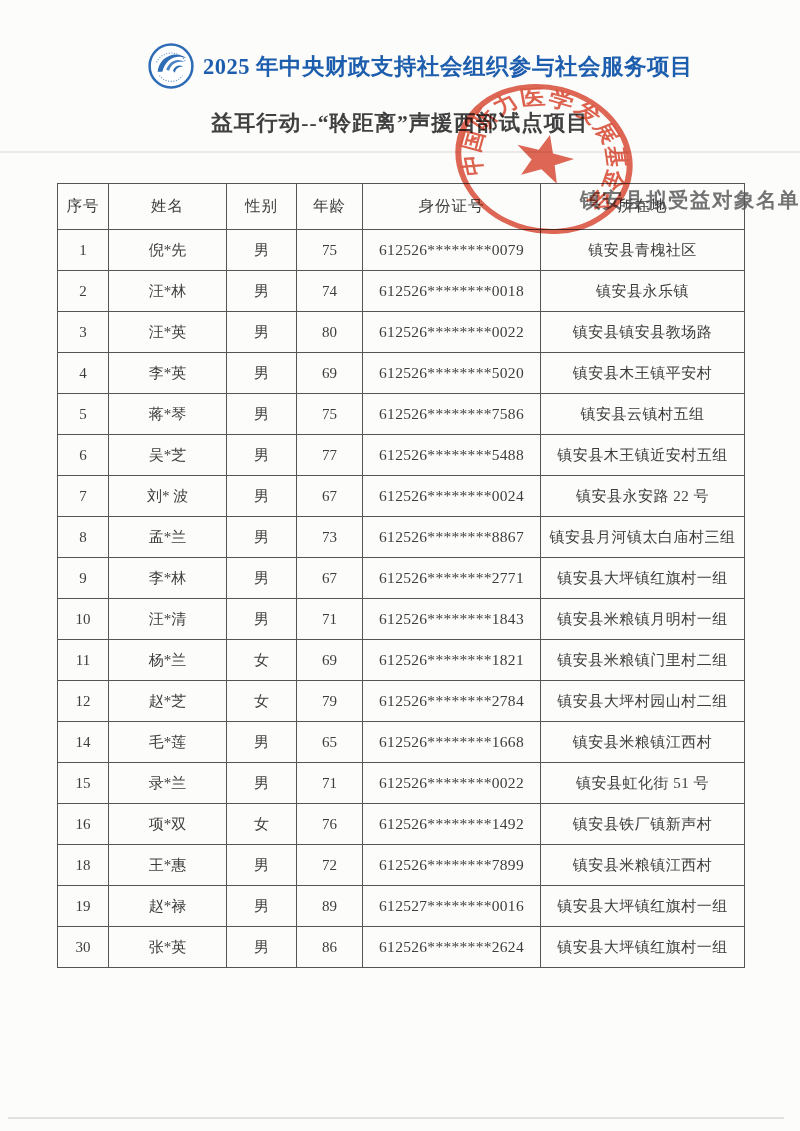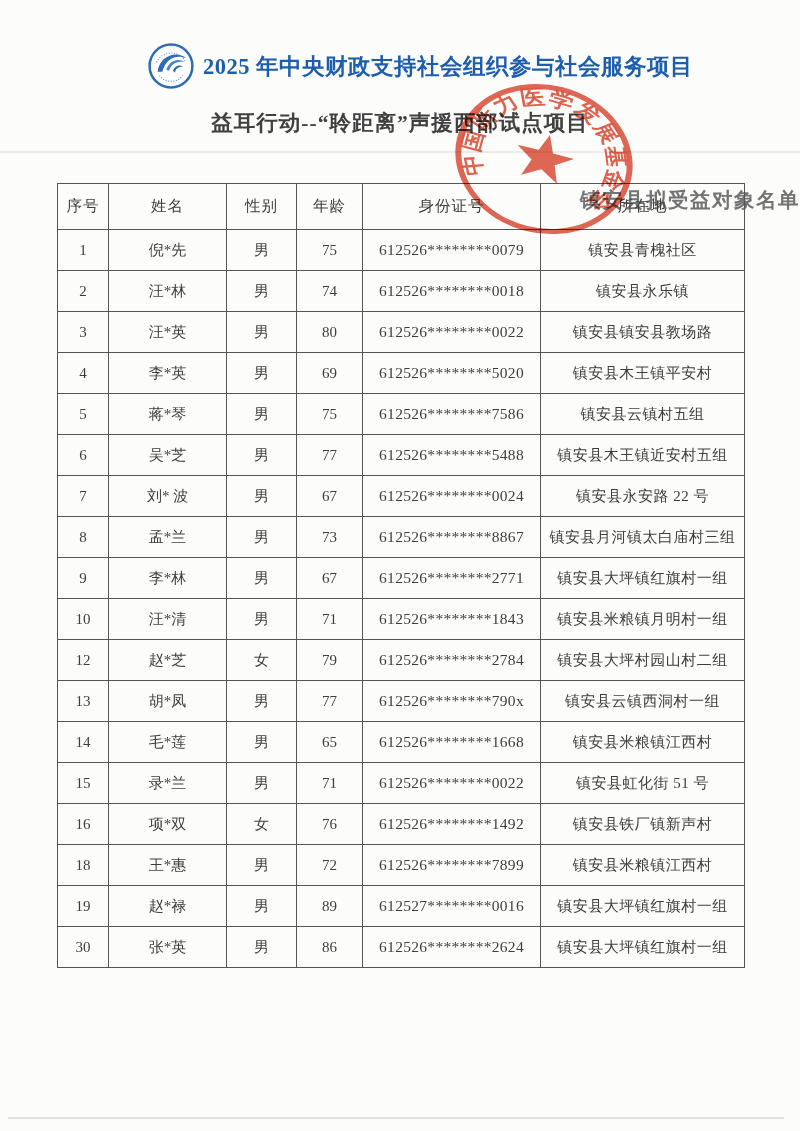--- a/index.html
+++ b/index.html
@@ -187,34 +187,34 @@
         </tr>
         <tr>
           <td class="col-idx">10</td>
           <td class="col-name">汪*清</td>
           <td class="col-gender">男</td>
           <td class="col-age">71</td>
           <td class="col-id">612526********1843</td>
           <td class="col-addr">镇安县米粮镇月明村一组</td>
         </tr>
         <tr>
+          <td class="col-idx">11</td>
+          <td class="col-name">杨*兰</td>
+          <td class="col-gender">女</td>
+          <td class="col-age">69</td>
+          <td class="col-id">612526********1821</td>
+          <td class="col-addr">镇安县米粮镇门里村二组</td>
+        </tr>
+        <tr>
           <td class="col-idx">12</td>
           <td class="col-name">赵*芝</td>
           <td class="col-gender">女</td>
           <td class="col-age">79</td>
           <td class="col-id">612526********2784</td>
           <td class="col-addr">镇安县大坪村园山村二组</td>
-        </tr>
-        <tr>
-          <td class="col-idx">13</td>
-          <td class="col-name">胡*凤</td>
-          <td class="col-gender">男</td>
-          <td class="col-age">77</td>
-          <td class="col-id">612526********790x</td>
-          <td class="col-addr">镇安县云镇西洞村一组</td>
         </tr>
         <tr>
           <td class="col-idx">14</td>
           <td class="col-name">毛*莲</td>
           <td class="col-gender">男</td>
           <td class="col-age">65</td>
           <td class="col-id">612526********1668</td>
           <td class="col-addr">镇安县米粮镇江西村</td>
         </tr>
         <tr>

